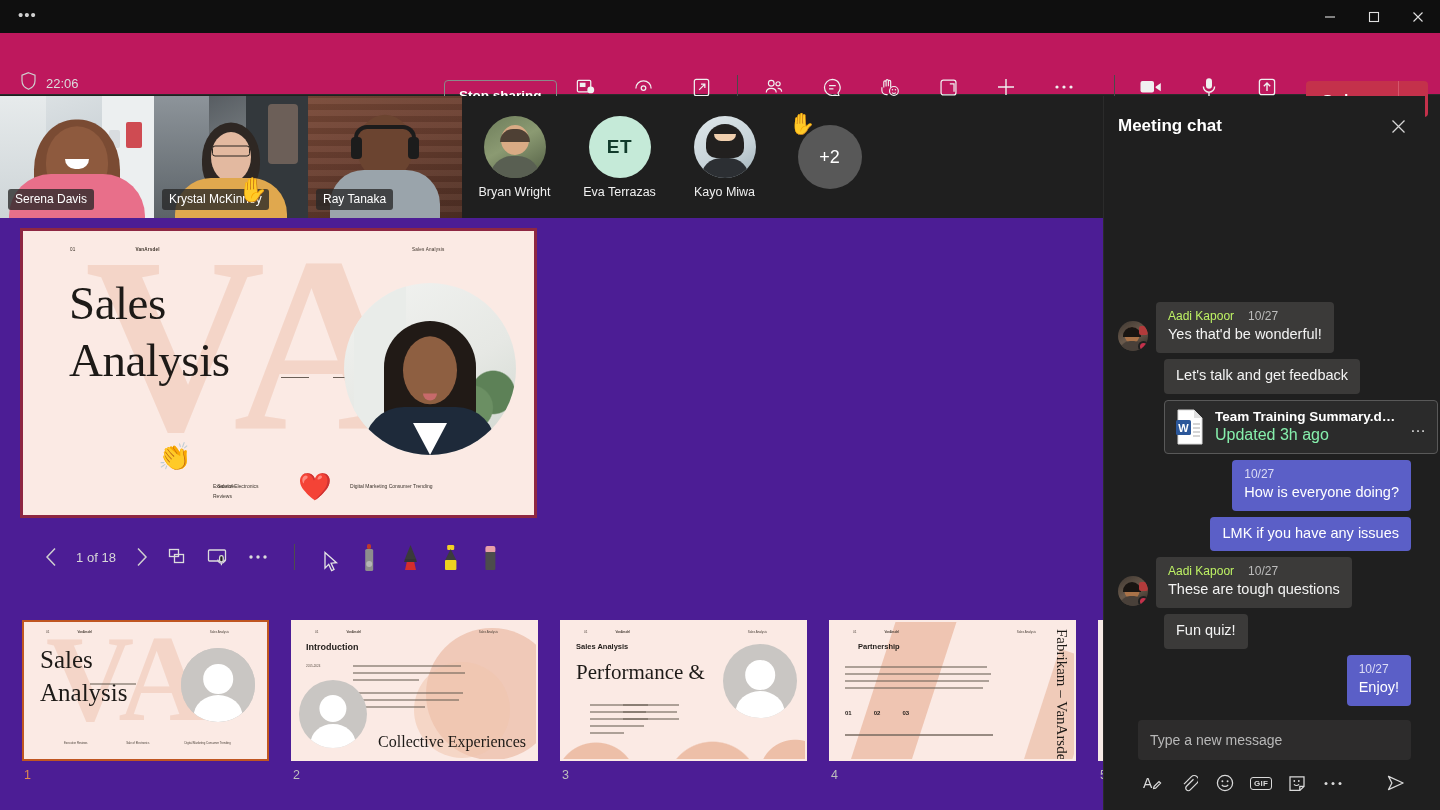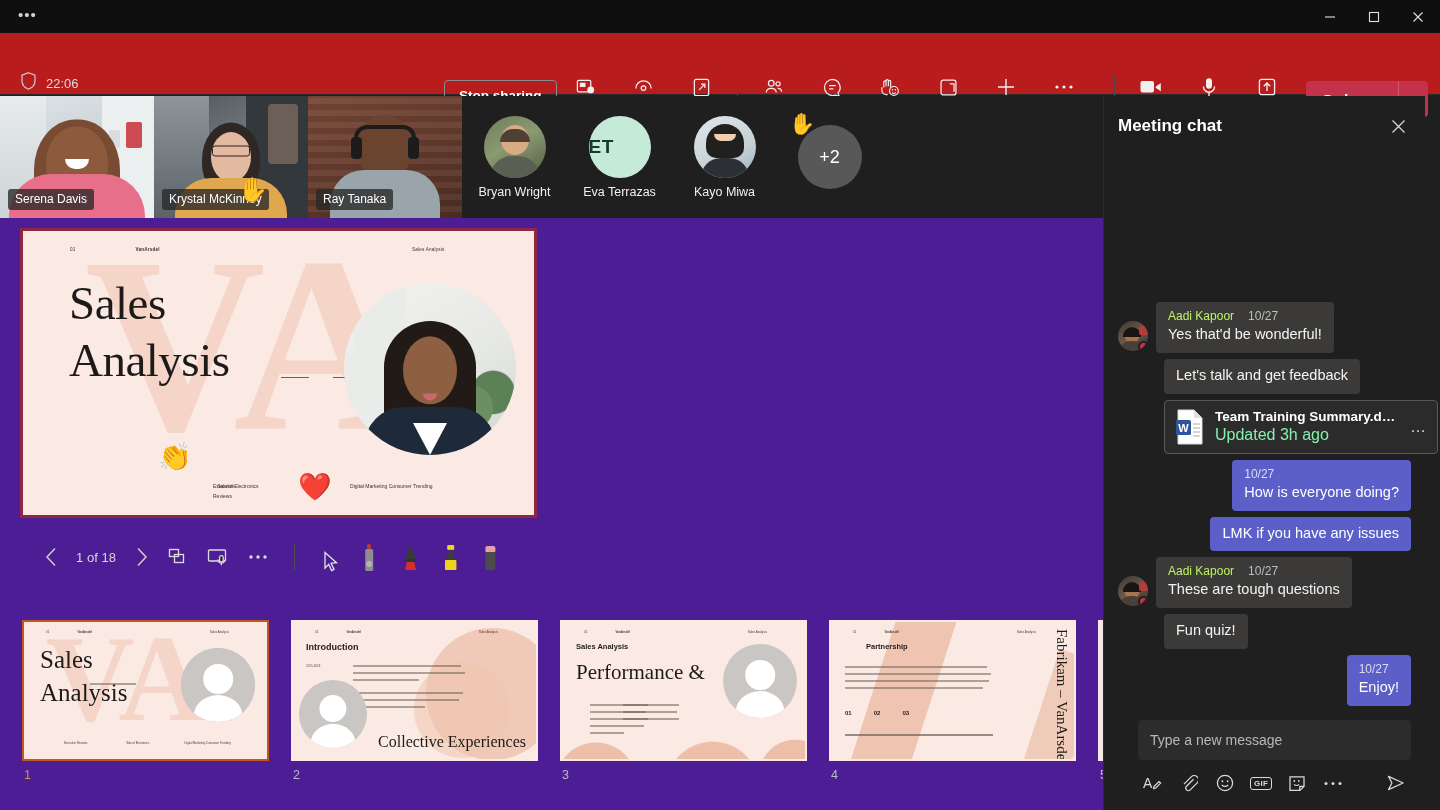--- a/index.html
+++ b/index.html
@@ -19,21 +19,21 @@
   }
   .tb-dots { position: absolute; left: 18px; top: 8px; color: #d0d0d0; font-size: 15px; letter-spacing: 1px; line-height: 14px; }
   .tb-title { position: absolute; left: 0; width: 1440px; text-align: center; font-size: 12.5px; color: #e8e8e8; }
   .tb-ctrls { position: absolute; right: 0; top: 0; height: 33px; display: flex; }
   .tb-btn { width: 44px; height: 33px; display: flex; align-items: center; justify-content: center; color: #e0e0e0; }
   .tb-btn svg { display: block; }
 
   
   .meetbar {
     position: absolute; top: 33px; left: 0; width: 1440px; height: 62px;
-    background: #b91c1c; border-bottom: 1px solid #2b2b2b;
+    background: #be185d; border-bottom: 1px solid #2b2b2b;
   }
   .shield-time { position: absolute; left: 20px; top: 50px; transform: translateY(-50%); display: flex; align-items: center; gap: 9px; }
   .shield-time .tm { font-size: 13px; color: #dcdcdc; }
   .stop-sharing {
     position: absolute; left: 444px; top: 47px;
     height: 31px; padding: 0 14px; border: 1px solid #8a8a8a; border-radius: 4px;
     background: transparent; color: #fff; font-size: 13.5px; font-weight: 600;
     display: flex; align-items: center; justify-content: center;
     font-family: "Liberation Sans", sans-serif; cursor: pointer;
   }
@@ -59,21 +59,21 @@
   .vtile .vbg { position: absolute; inset: 0; }
   .vtile .vname {
     position: absolute; left: 8px; bottom: 8px; background: rgba(40,40,40,.78);
     color: #fff; font-size: 12px; padding: 3px 7px 4px; border-radius: 3px; max-width: 140px;
     white-space: nowrap; overflow: hidden; text-overflow: ellipsis;
   }
   .vtile .handem { position: absolute; left: 55%; bottom: 14px; font-size: 24px; }
   .atile { width: 105px; height: 122px; display: flex; flex-direction: column; align-items: center; justify-content: center; gap: 7px; position: relative; }
   .av { width: 62px; height: 62px; border-radius: 50%; overflow: hidden; position: relative; }
   .av .inner { position: absolute; inset: 0; }
-  .av-init { display: flex; align-items: center; justify-content: flex-start; color: #113b2b; font-size: 19px; font-weight: 600; letter-spacing: .5px; }
+  .av-init { display: flex; align-items: center; justify-content: center; color: #113b2b; font-size: 19px; font-weight: 600; letter-spacing: .5px; }
   .aname { font-size: 12.5px; color: #f0f0f0; white-space: nowrap; }
   .plus2 { width: 64px; height: 64px; border-radius: 50%; background: #585858; display: flex; align-items: center; justify-content: center; color: #fff; font-size: 18px; }
   .plus-hand { position: absolute; left: 12px; top: 16px; font-size: 21px; }
 
   
   .share-area { position: absolute; top: 218px; left: 0; width: 1118px; height: 592px; background: #4c1d95; }
 
   .slide-main {
     position: absolute; left: 20px; top: 10px; width: 517px; height: 290px;
     border: 3px solid #8e2742; background: #fae8e2; overflow: hidden;
@@ -643,21 +643,21 @@
 
       <div class="thumbwrap">
         <div class="thumb">
           <div style="position:absolute;left:40px;top:-20px;width:58px;height:200px;background:#e9b59d;opacity:.7;transform:rotate(18deg);"></div>
           <div style="position:absolute;right:-6px;top:30px;width:46px;height:160px;background:#e9b59d;opacity:.6;transform:rotate(18deg);"></div>
           <div class="t-hdr">
             <div class="c1">01</div>
             <div class="c2">VanArsdel</div>
             <div class="c3">Sales Analysis</div>
           </div>
-          <div style="position:absolute;left:13px;top:20px;font-size:7.5px;font-weight:700;color:#201c19;padding-left:22px;">Partnership</div>
+          <div style="position:absolute;left:5px;top:20px;font-size:7.5px;font-weight:700;color:#201c19;padding-left:22px;">Partnership</div>
           <div class="fakeline" style="left:14px;top:44px;width:142px;"></div>
           <div class="fakeline" style="left:14px;top:51px;width:146px;"></div>
           <div class="fakeline" style="left:14px;top:58px;width:144px;"></div>
           <div class="fakeline" style="left:14px;top:65px;width:138px;"></div>
           <div style="position:absolute;left:14px;top:88px;display:flex;gap:22px;">
             <span style="font-size:6px;font-weight:700;color:#201c19;">01</span>
             <span style="font-size:6px;font-weight:700;color:#201c19;">02</span>
             <span style="font-size:6px;font-weight:700;color:#201c19;">03</span>
           </div>
           <div class="fakeline" style="left:14px;top:112px;width:148px;opacity:.7;"></div>

